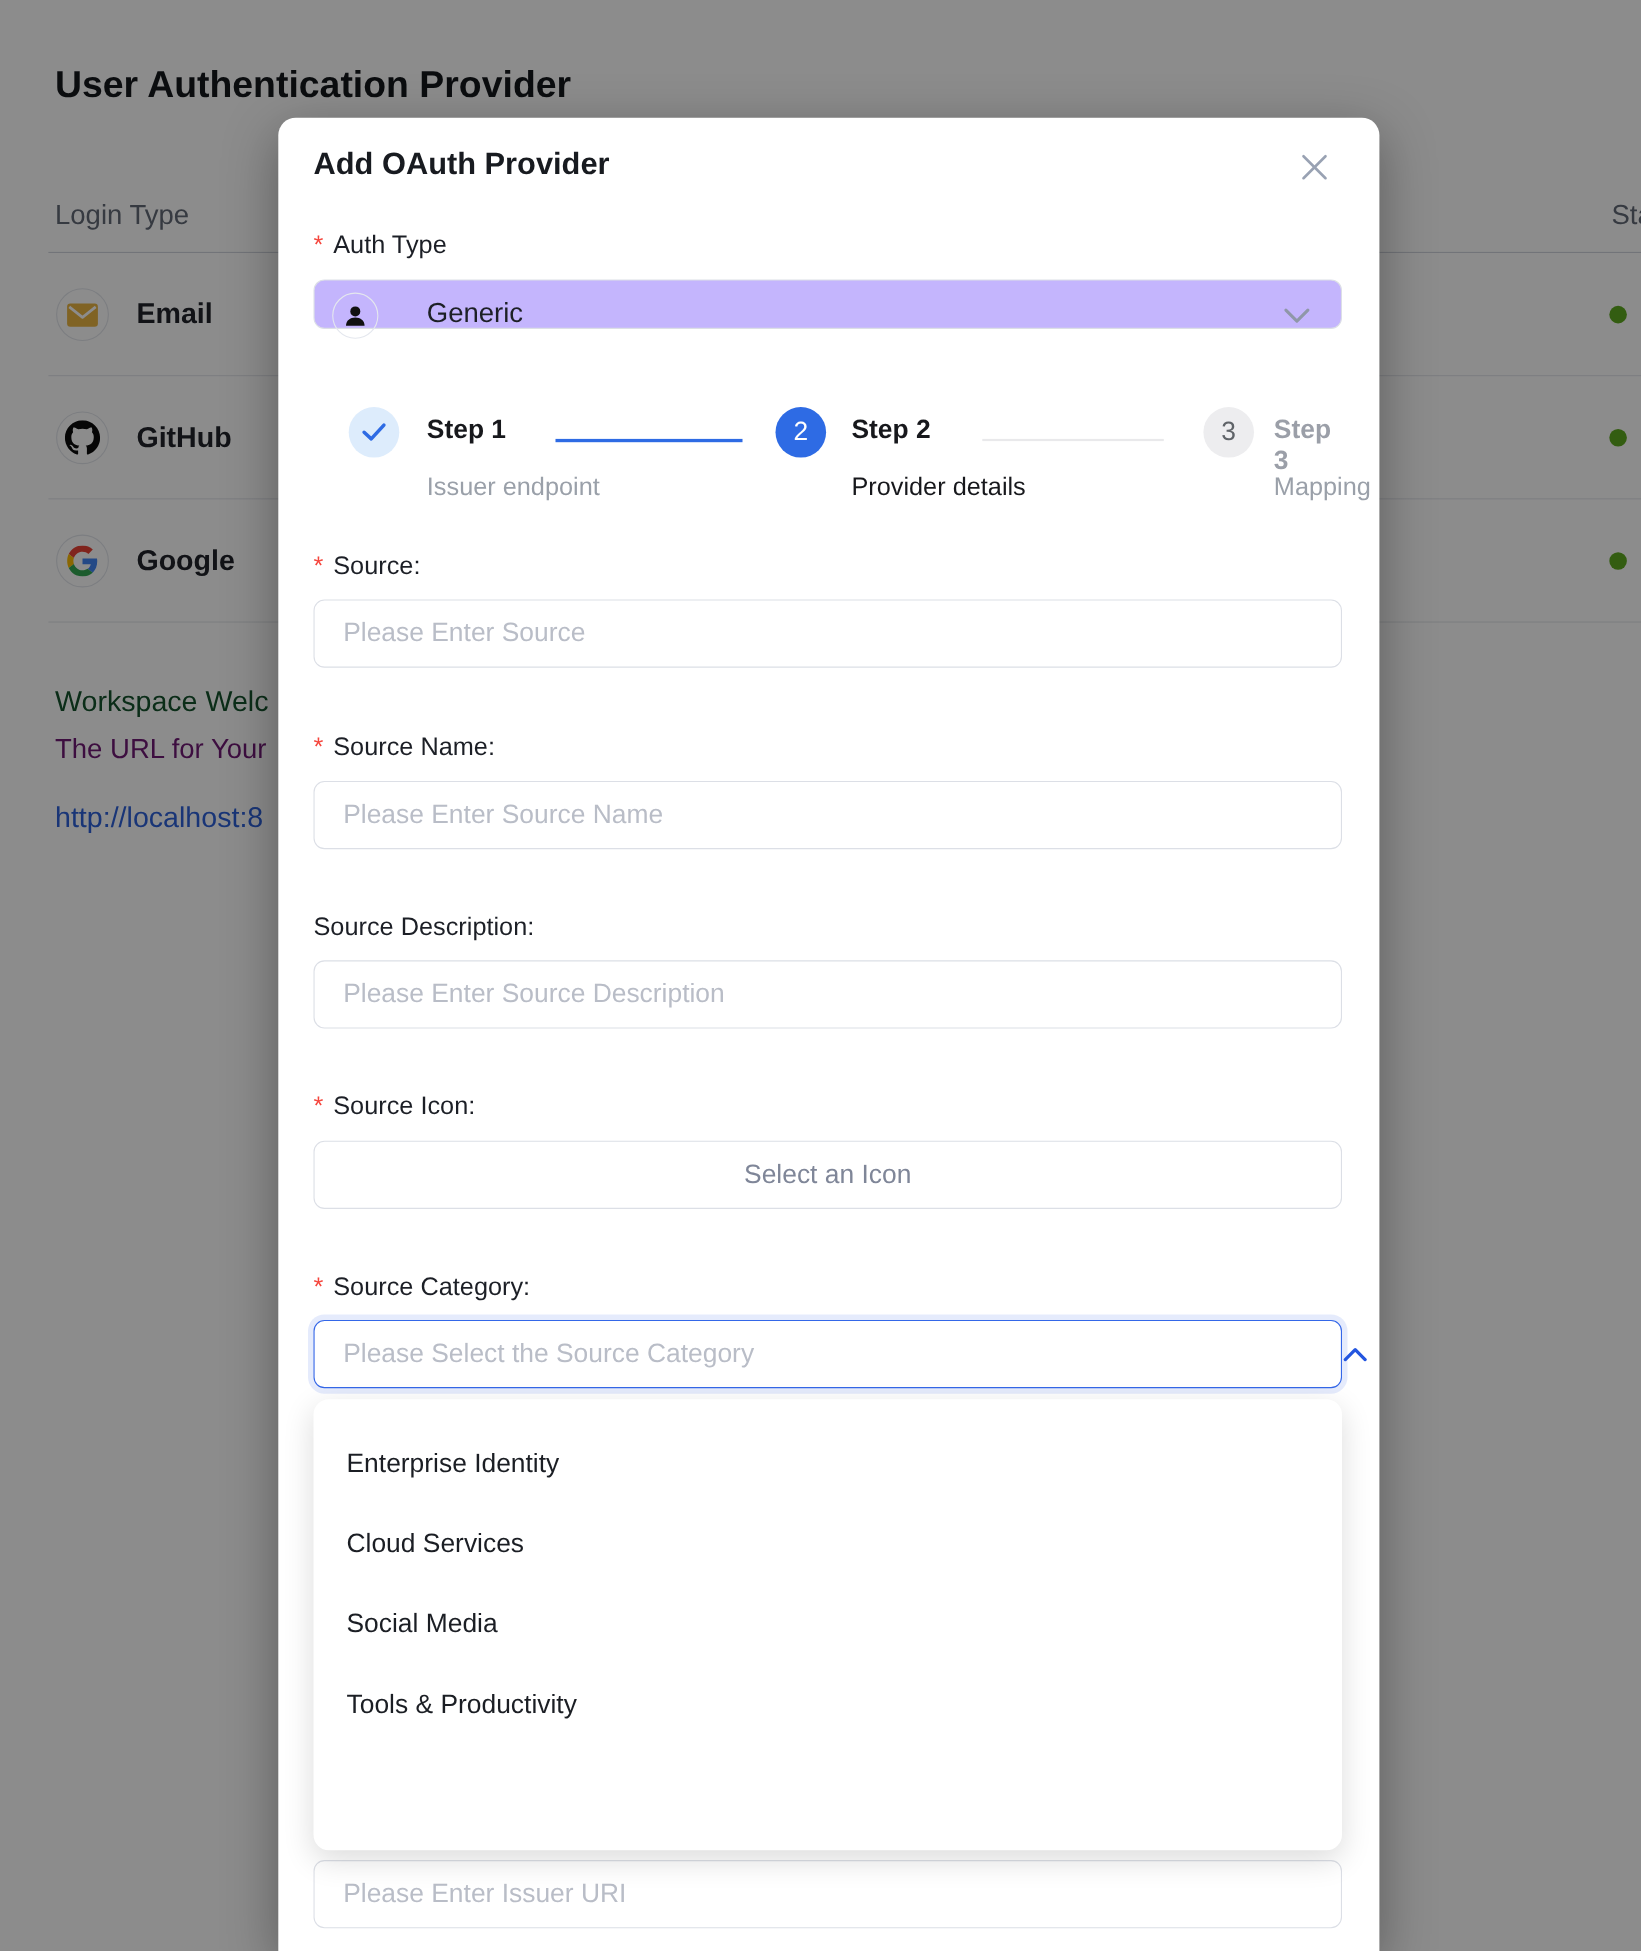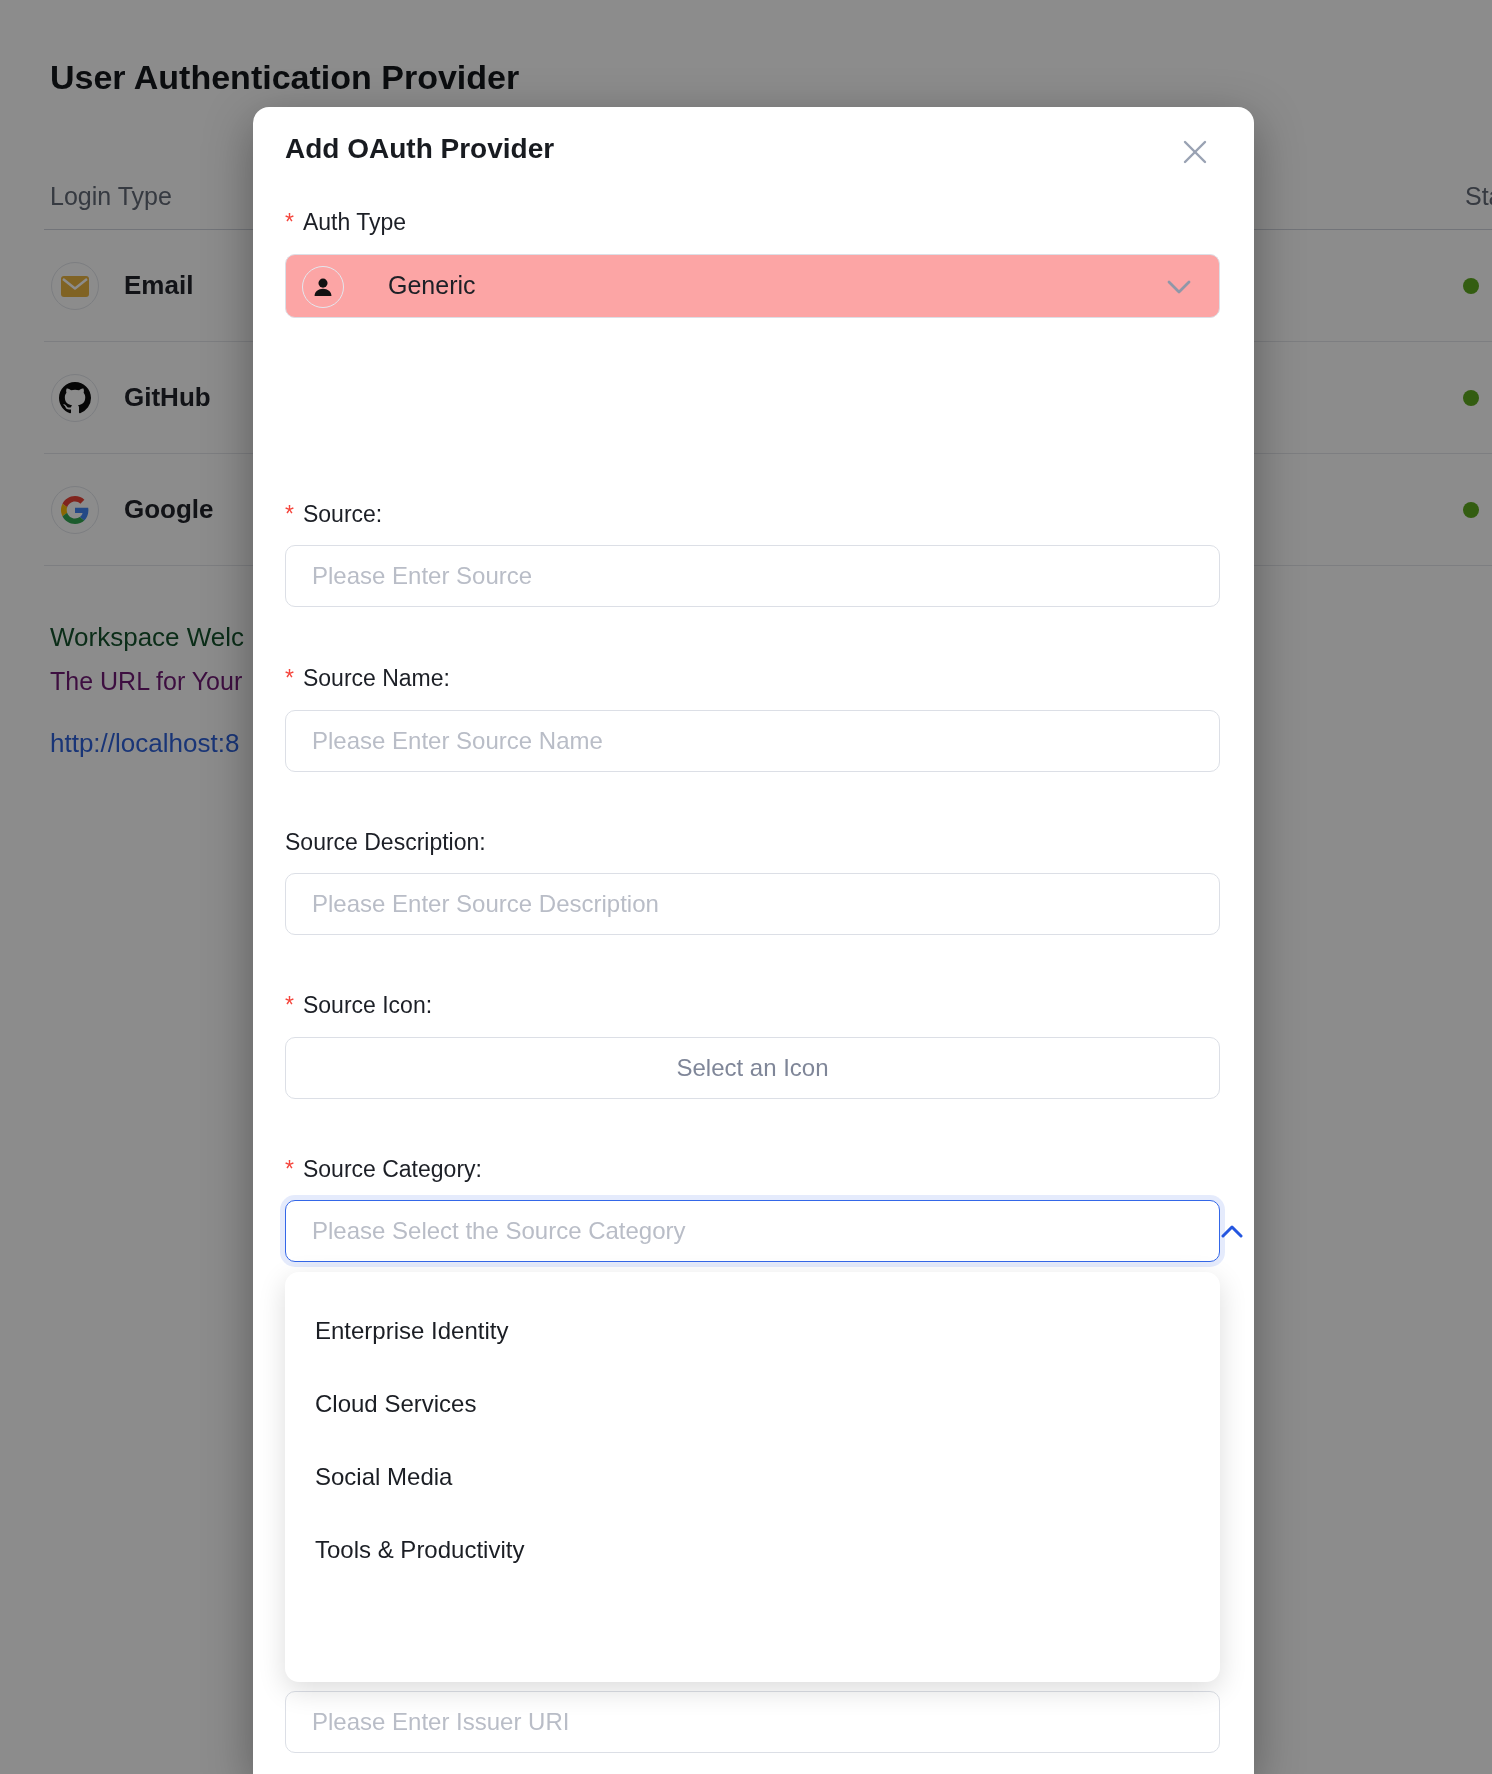--- a/index.html
+++ b/index.html
@@ -36,22 +36,22 @@
   .lbl { position:absolute; left:32px; display:flex; gap:9px; font-size:23px; color:#1c1f26; align-items:baseline; }
   .req { color:var(--red); font-size:23px; }
 
   .inp { position:absolute; left:32px; width:935px; height:62px; border:1.5px solid #dcdfe6; border-radius:10px;
     font-size:24px; padding:0 26px; color:#1c1f26; background:#fff; outline:none;
     font-family:"Liberation Sans", sans-serif; }
   .inp::placeholder { color:#b9bdc7; opacity:1; }
   .inp.focused { border-color:#3467e8; box-shadow:0 0 0 5px rgba(52,103,232,.13); padding-right:60px; }
 
   
-  .auth-select { position:absolute; left:32px; top:147px; width:935px; height:64px;
-    border:1.5px solid #dcdfe6; border-radius:10px; background:#fca5a5; cursor:pointer; }
+  .auth-select { position:absolute; left:32px; top:147px; width:935px; height:45px;
+    border:1.5px solid #dcdfe6; border-radius:10px; background:#c4b5fd; cursor:pointer; }
   .avatar { position:absolute; left:16px; top:11px; width:42px; height:42px; border-radius:50%;
     border:1px solid #e4e7ee; display:flex; align-items:center; justify-content:center; }
   .auth-value { position:absolute; left:102px; top:16px; font-size:25px; color:#1d2026; }
   .chev { position:absolute; right:28px; top:25px; }
 
   
   .steps { position:absolute; left:32px; top:263px; width:937px; height:100px; }
   .s-circle { position:absolute; top:0; width:46px; height:46px; border-radius:50%;
     display:flex; align-items:center; justify-content:center; font-size:24px; font-weight:400; }
   .c-done    { background:#ddecfc; }
@@ -150,20 +150,40 @@
         </svg>
       </span>
       <span class="auth-value">Generic</span>
       <span class="chev">
         <svg width="24" height="15" viewBox="0 0 24 15">
           <polyline points="2,2 12,12 22,2" fill="none" stroke="#8f97a8" stroke-width="2.8" stroke-linecap="round" stroke-linejoin="round"></polyline>
         </svg>
       </span>
     </div>
 
+    <div class="steps">
+      <span class="s-circle c-done" style="left:32px;">
+        <svg width="22" height="18" viewBox="0 0 22 18">
+          <polyline points="2,9 8.5,15 20,2.5" fill="none" stroke="#2e6be4" stroke-width="3.2" stroke-linecap="round" stroke-linejoin="round"></polyline>
+        </svg>
+      </span>
+      <span class="s-label" style="left:103px;">Step 1</span>
+      <span class="s-line l-blue" style="left:220px; width:170px;"></span>
+
+      <span class="s-circle c-active" style="left:420px;">2</span>
+      <span class="s-label" style="left:489px;">Step 2</span>
+      <span class="s-line l-gray" style="left:608px; width:165px;"></span>
+
+      <span class="s-circle c-pending" style="left:809px;">3</span>
+      <span class="s-label dim" style="left:873px;">Step 3</span>
+
+      <span class="s-sub sub-dim" style="left:103px;">Issuer endpoint</span>
+      <span class="s-sub sub-dark" style="left:489px;">Provider details</span>
+      <span class="s-sub sub-dim" style="left:873px;">Mapping</span>
+    </div>
 
     <div class="lbl" style="top:394px;">
       <span class="req">*</span>
       <span>Source:</span>
     </div>
     <input class="inp" style="top: 438px;" placeholder="Please Enter Source">
 
     <div class="lbl" style="top:558px;">
       <span class="req">*</span>
       <span>Source Name:</span>

